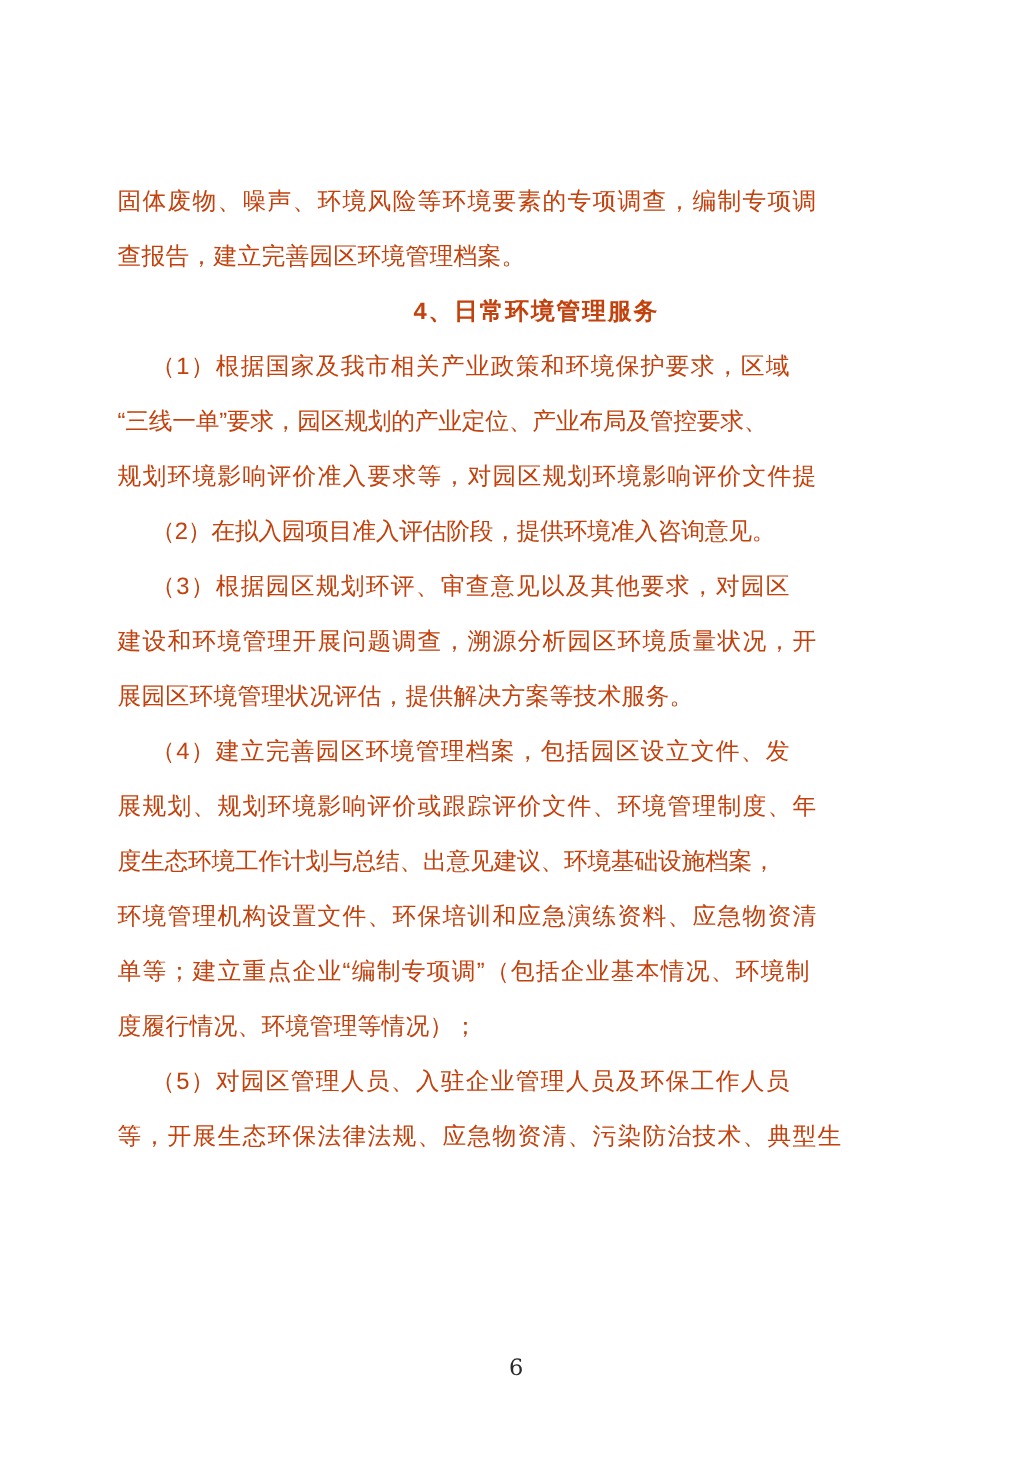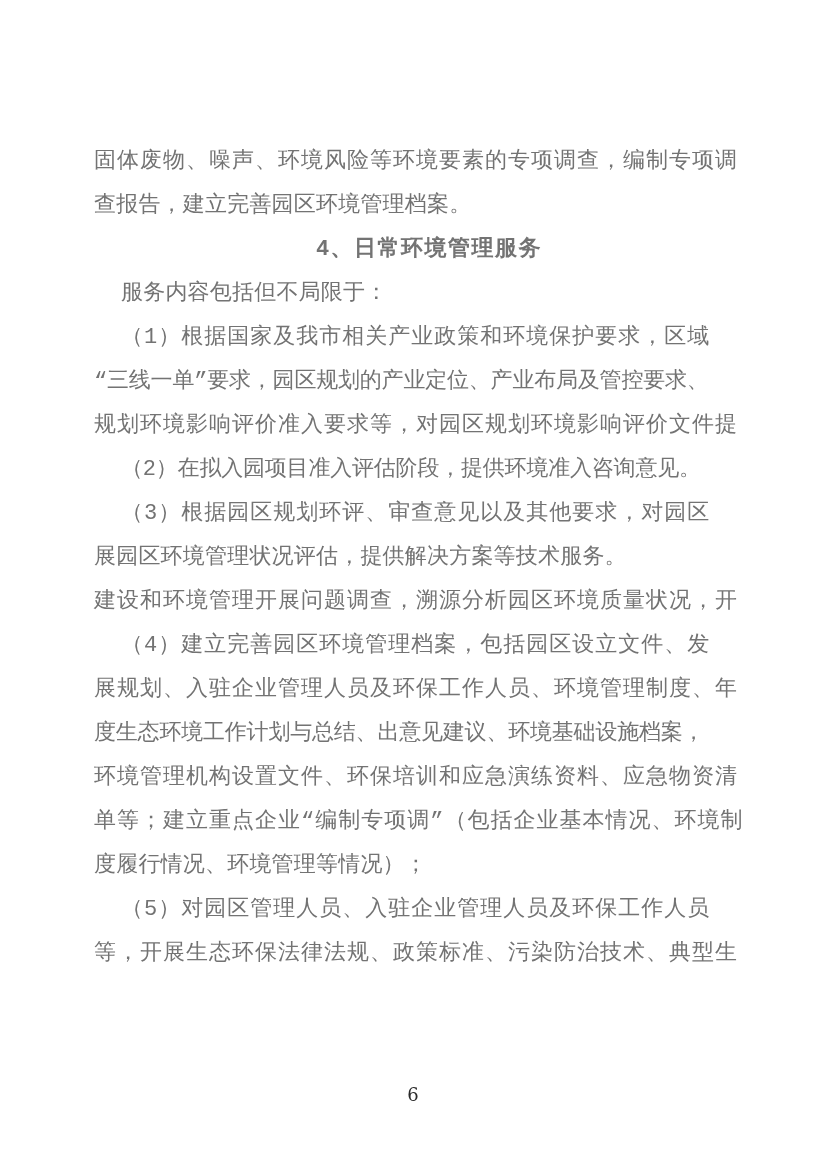--- a/index.html
+++ b/index.html
@@ -28,24 +28,24 @@
   #content {
     position: absolute;
     left: 94px;
     top: 140px;
     width: 640px;
   }
 
   .line {
     height: 44px;
     line-height: 44px;
-    font-size: 22px;
-    color: #737373;
+    font-size: 19px;
+    color: #c2410c;
     white-space: pre;
-    font-family: Liberation Mono, monospace;
+    font-family: Liberation Sans, sans-serif;
     letter-spacing: 0.2px;
   }
 
   
   .full {
     letter-spacing: 1.0px;
   }
   .tight {
     letter-spacing: -0.2px;
   }
@@ -73,34 +73,33 @@
 </head>
 <body>
 
 <div id="page">
 
   <div id="content">
 
     <div class="line full">固体废物、噪声、环境风险等环境要素的专项调查，编制专项调</div>
     <div class="line">查报告，建立完善园区环境管理档案。</div>
     <div class="line heading">4、日常环境管理服务</div>
-    <div class="line indent1">服务内容包括但不局限于：</div>
     <div class="line indent1 full">（1）根据国家及我市相关产业政策和环境保护要求，区域</div>
     <div class="line tight">“三线一单”要求，园区规划的产业定位、产业布局及管控要求、</div>
     <div class="line full">规划环境影响评价准入要求等，对园区规划环境影响评价文件提</div>
     <div class="line indent1 tight">（2）在拟入园项目准入评估阶段，提供环境准入咨询意见。</div>
     <div class="line indent1 full">（3）根据园区规划环评、审查意见以及其他要求，对园区</div>
+    <div class="line full">建设和环境管理开展问题调查，溯源分析园区环境质量状况，开</div>
     <div class="line">展园区环境管理状况评估，提供解决方案等技术服务。</div>
-    <div class="line full">建设和环境管理开展问题调查，溯源分析园区环境质量状况，开</div>
     <div class="line indent1 full">（4）建立完善园区环境管理档案，包括园区设立文件、发</div>
-    <div class="line full">展规划、入驻企业管理人员及环保工作人员、环境管理制度、年</div>
+    <div class="line full">展规划、规划环境影响评价或跟踪评价文件、环境管理制度、年</div>
     <div class="line tight">度生态环境工作计划与总结、出意见建议、环境基础设施档案，</div>
     <div class="line full">环境管理机构设置文件、环保培训和应急演练资料、应急物资清</div>
     <div class="line full">单等；建立重点企业“编制专项调”（包括企业基本情况、环境制</div>
     <div class="line">度履行情况、环境管理等情况）；</div>
     <div class="line indent1 full">（5）对园区管理人员、入驻企业管理人员及环保工作人员</div>
-    <div class="line full">等，开展生态环保法律法规、政策标准、污染防治技术、典型生</div>
+    <div class="line full">等，开展生态环保法律法规、应急物资清、污染防治技术、典型生</div>
 
   </div>
 
   <div id="page-number">6</div>
 
 </div>
 
 </body></html>

